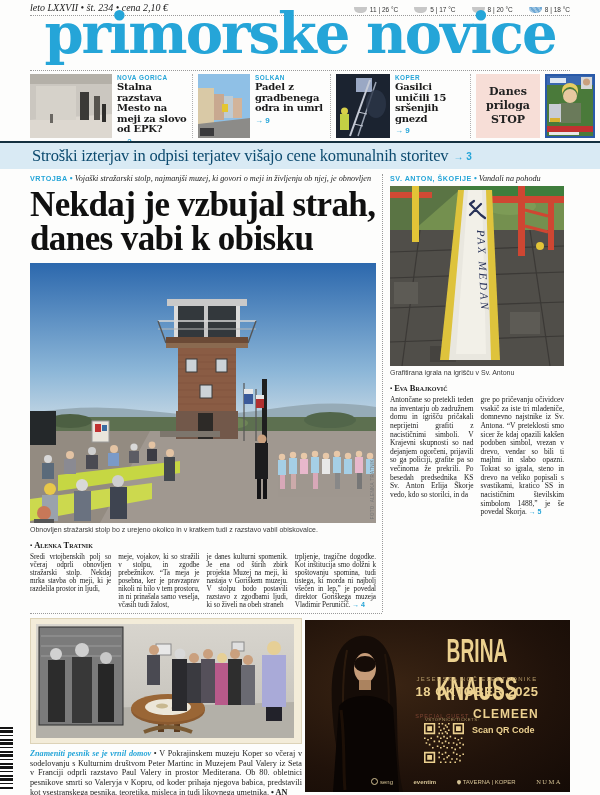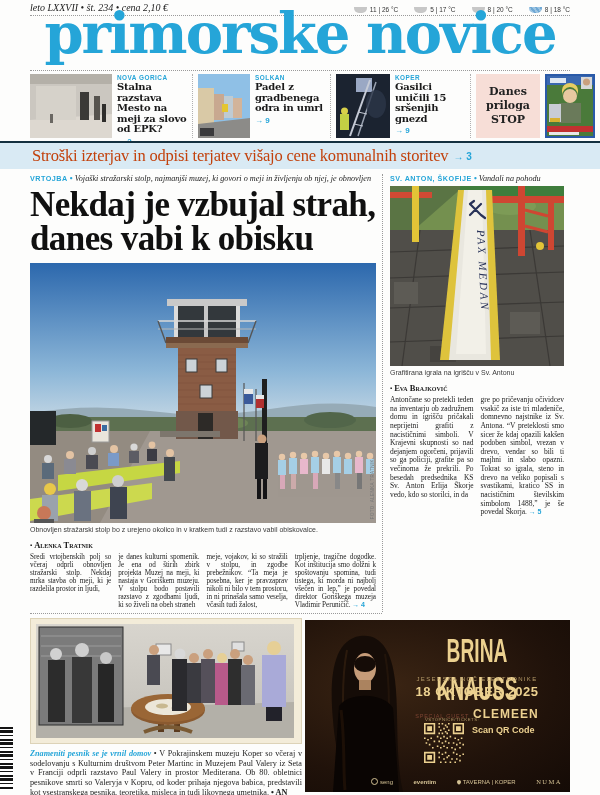--- a/index.html
+++ b/index.html
@@ -29,21 +29,21 @@
   .t-kicker{font-family:"Liberation Sans",sans-serif;font-weight:bold;font-size:6.4px;
             letter-spacing:.5px;color:#25a5d8;margin-bottom:1px;}
   .t-title{font-family:"DejaVu Serif",serif;font-weight:bold;font-size:10px;line-height:1.06;letter-spacing:-.2px;}
   .t-page{font-family:"Liberation Sans",sans-serif;font-weight:bold;font-size:8px;color:#25a5d8;margin-top:2px;}
   .promo{width:58px;background:#f7ded7;display:flex;align-items:center;justify-content:center;
          text-align:center;font-family:"DejaVu Serif",serif;font-weight:bold;font-size:11px;
          line-height:1.3;color:#222;padding:0 3px;box-sizing:content-box;}
   
   .banner{position:absolute;top:141px;left:0;right:0;height:28px;background:#d9eaf4;
           border-top:2px solid #14303f;display:flex;align-items:center;padding:0 32px;box-sizing:border-box;}
-  .banner-text{font-size:16.5px;color:#c2410c;letter-spacing:-.2px;white-space:nowrap;}
+  .banner-text{font-size:16.5px;color:#0c4a6e;letter-spacing:-.2px;white-space:nowrap;}
   .banner-page{font-family:"Liberation Sans",sans-serif;font-weight:bold;font-size:10px;color:#25a5d8;margin-left:5px;}
   
   .main{position:absolute;top:174px;left:30px;width:540px;height:438px;display:flex;}
   .lead{width:352px;padding-right:6px;box-sizing:border-box;}
   .vdiv{border-left:1px dotted #9a9a9a;}
   .side{width:181px;padding-left:7px;box-sizing:border-box;}
   .kicker-row{font-size:8.2px;height:12px;white-space:nowrap;overflow:hidden;}
   .k-loc{font-family:"Liberation Sans",sans-serif;font-weight:bold;font-size:7.2px;letter-spacing:.5px;color:#25a5d8;}
   .k-sep{color:#25a5d8;font-weight:bold;}
   .k-text{font-style:italic;color:#222;}
@@ -341,22 +341,22 @@
               <rect x="327" y="210" width="5" height="16" fill="#777"></rect>
           </g>
           <rect x="130" y="168" width="60" height="6" fill="#7d766d"></rect>
         </svg>
         <span class="credit">FOTO: ALENKA TRATNIK</span>
       </figure>
       <div class="fig-cap">Obnovljen stražarski stolp bo z urejeno okolico in v kratkem tudi z razstavo vabil obiskovalce.</div>
       <div class="byline"><span class="b-bullet">▪</span><span>Alenka Tratnik</span></div>
       <div class="bodycols">
         <div class="bcol">Sredi vrtojbenskih polj so včeraj odprli obnovljen stražarski stolp. Nekdaj mrka stavba ob meji, ki je razdelila prostor in ljudi,</div>
+        <div class="bcol">meje, vojakov, ki so stražili v stolpu, in zgodbe prebežnikov. “Ta meja je posebna, ker je pravzaprav nikoli ni bilo v tem prostoru, in ni prinašala samo veselja, včasih tudi žalost,</div>
         <div class="bcol">je danes kulturni spomenik. Je ena od štirih zbirk projekta Muzej na meji, ki nastaja v Goriškem muzeju. V stolpu bodo postavili razstavo z zgodbami ljudi, ki so živeli na obeh straneh</div>
-        <div class="bcol">meje, vojakov, ki so stražili v stolpu, in zgodbe prebežnikov. “Ta meja je posebna, ker je pravzaprav nikoli ni bilo v tem prostoru, in ni prinašala samo veselja, včasih tudi žalost,</div>
         <div class="bcol"><span>trpljenje, tragične dogodke. Kot inštitucija smo dolžni k spoštovanju spomina, tudi tistega, ki morda ni najbolj všečen in lep,” je povedal direktor Goriškega muzeja Vladimir Peruničič.</span> <span class="arrow">→ 4</span></div>
       </div>
     </section>
 
     <div class="vdiv"></div>
 
     <section class="side">
       <div class="kicker-row">
         <span class="k-loc">SV. ANTON, ŠKOFIJE</span>
         <span class="k-sep">•</span>

